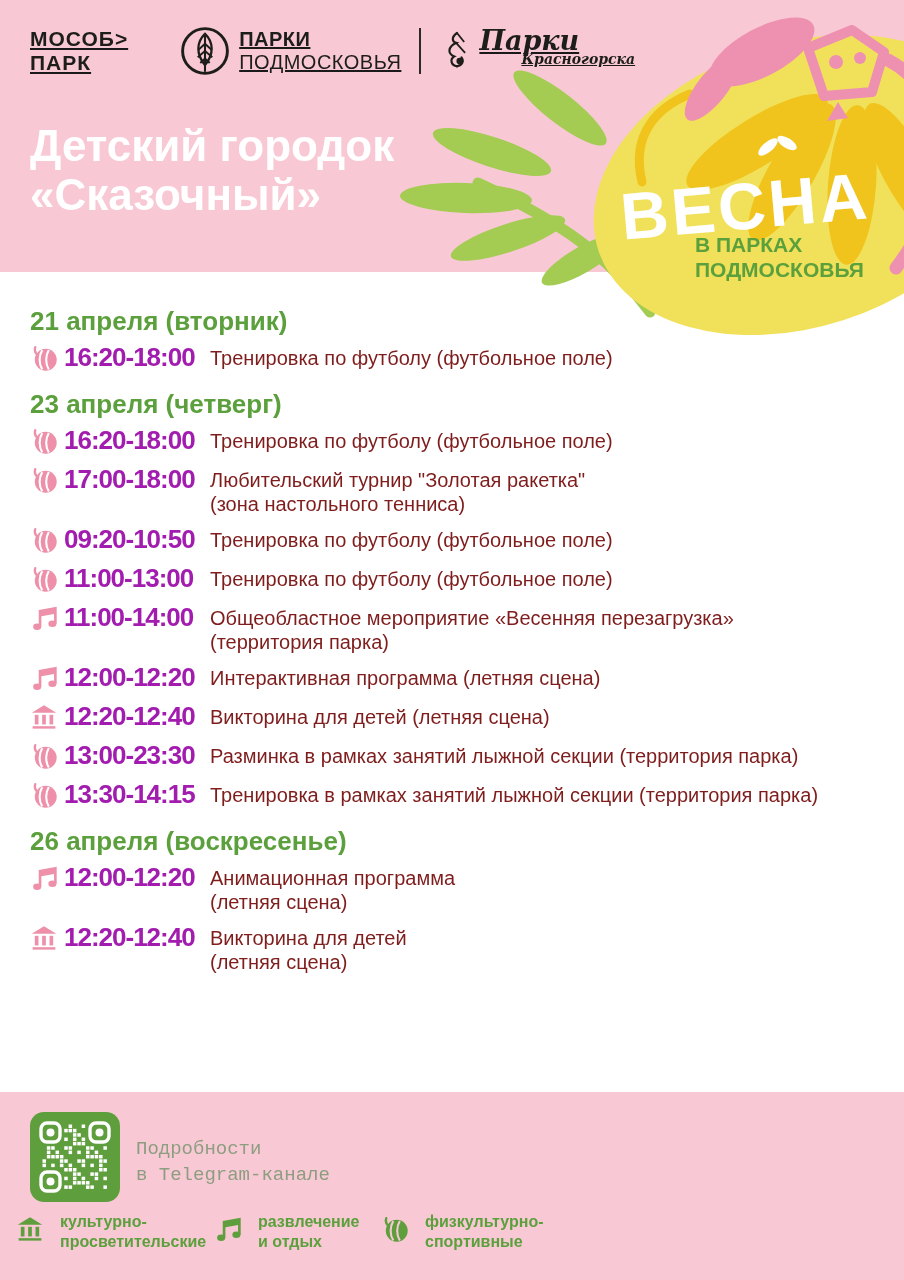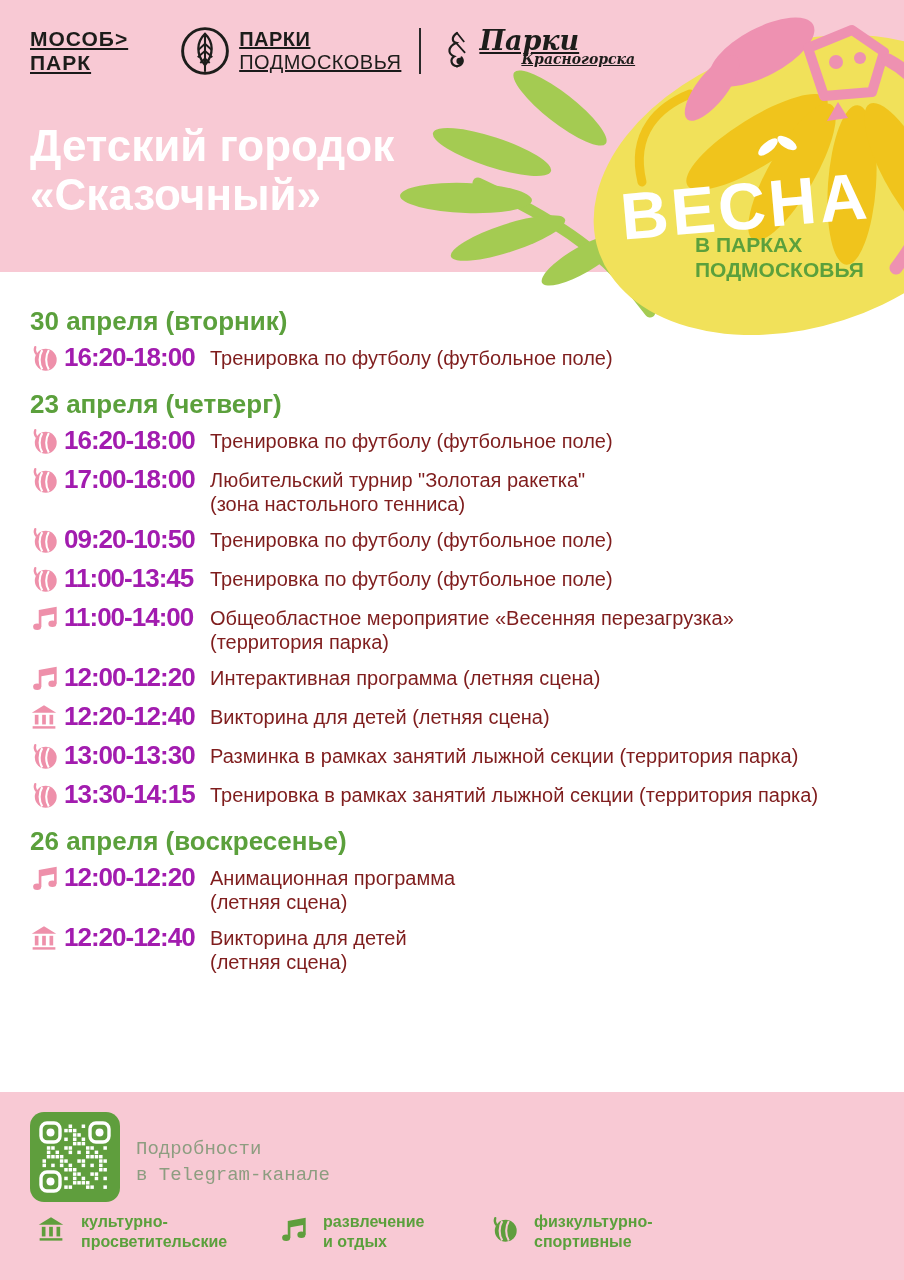--- a/index.html
+++ b/index.html
@@ -31,21 +31,21 @@
   .date{color:#5ba03c;font-size:26px;line-height:30px;font-weight:bold;margin:12px 0 2px;}
   .event{display:flex;align-items:flex-start;padding:4px 0;}
   .evt-icon{flex:none;width:28px;height:28px;margin-right:6px;margin-top:2px;color:#ee90aa;}
   .evt-icon svg{width:28px;height:28px;display:block;}
   .time{flex:none;width:146px;font-size:26px;line-height:31px;font-weight:bold;color:#a21caf;letter-spacing:-1px;}
   .desc{flex:1;font-size:20px;line-height:24px;color:#7f1d1d;padding-top:4px;}
 
   
   .qr{position:absolute;left:30px;top:1112px;width:90px;height:90px;}
   .qr-caption{position:absolute;left:136px;top:1136px;font-size:19px;line-height:26px;color:#8d9d80;font-family:Liberation Mono, monospace;}
-  .legend{position:absolute;left:37px;top:1212px;display:flex;z-index:2;gap:44px;}
+  .legend{position:absolute;left:16px;top:1212px;display:flex;z-index:2;}
   .legend-item{display:flex;align-items:flex-start;}
   .legend-item .evt-icon{color:#5f9e3d;--seam:#f8c9d4;margin-top:3px;}
   .legend-label{margin-left:10px;font-size:16px;line-height:20px;font-weight:bold;color:#5ba03c;}
   .legend-item.w1{width:198px;}
   .legend-item.w2{width:167px;}
 </style>
 </head>
 <body>
 
 <div class="page">
@@ -114,21 +114,21 @@
   </div>
 
   <div class="title">
     <div>Детский городок</div>
     <div>«Сказочный»</div>
   </div>
 
   <div class="body">
     <div>
   <section class="day">
-    <h2 class="date">30 апреля (вторник)</h2>
+    <h2 class="date">21 апреля (вторник)</h2>
     <div class="events">
   <div class="event">
     <span class="evt-icon">
   <svg viewBox="0 0 32 32">
     <path d="M6 3.5 C5 6.5 5.2 8.5 7 11" stroke="currentColor" stroke-width="2.6" fill="none" stroke-linecap="round"></path>
     <circle cx="18" cy="18" r="12.5" fill="currentColor"></circle>
     <path d="M14 7 C10 13.5 10 22.5 14 29" style="stroke:var(--seam,#fff)" stroke-width="2.4" fill="none"></path>
     <path d="M21.5 6.8 C17.5 13.5 17.5 22.5 21.5 29.2" style="stroke:var(--seam,#fff)" stroke-width="2.4" fill="none"></path>
   </svg>
 </span>
@@ -186,21 +186,21 @@
 
   <div class="event">
     <span class="evt-icon">
   <svg viewBox="0 0 32 32">
     <path d="M6 3.5 C5 6.5 5.2 8.5 7 11" stroke="currentColor" stroke-width="2.6" fill="none" stroke-linecap="round"></path>
     <circle cx="18" cy="18" r="12.5" fill="currentColor"></circle>
     <path d="M14 7 C10 13.5 10 22.5 14 29" style="stroke:var(--seam,#fff)" stroke-width="2.4" fill="none"></path>
     <path d="M21.5 6.8 C17.5 13.5 17.5 22.5 21.5 29.2" style="stroke:var(--seam,#fff)" stroke-width="2.4" fill="none"></path>
   </svg>
 </span>
-    <span class="time">11:00-13:45</span>
+    <span class="time">11:00-13:00</span>
     <span class="desc">Тренировка по футболу (футбольное поле)</span>
   </div>
 
   <div class="event">
     <span class="evt-icon">
   <svg viewBox="0 0 32 32">
     <path d="M11.5 26 V8.2 L29 5 V22.6" stroke="currentColor" stroke-width="3" fill="none"></path>
     <path d="M11.5 8.2 L29 5 V11.2 L11.5 14.4 Z" fill="currentColor"></path>
     <ellipse cx="8.2" cy="26" rx="4.6" ry="3.8" fill="currentColor"></ellipse>
     <ellipse cx="25.6" cy="22.6" rx="4.6" ry="3.8" fill="currentColor"></ellipse>
@@ -239,21 +239,21 @@
 
   <div class="event">
     <span class="evt-icon">
   <svg viewBox="0 0 32 32">
     <path d="M6 3.5 C5 6.5 5.2 8.5 7 11" stroke="currentColor" stroke-width="2.6" fill="none" stroke-linecap="round"></path>
     <circle cx="18" cy="18" r="12.5" fill="currentColor"></circle>
     <path d="M14 7 C10 13.5 10 22.5 14 29" style="stroke:var(--seam,#fff)" stroke-width="2.4" fill="none"></path>
     <path d="M21.5 6.8 C17.5 13.5 17.5 22.5 21.5 29.2" style="stroke:var(--seam,#fff)" stroke-width="2.4" fill="none"></path>
   </svg>
 </span>
-    <span class="time">13:00-13:30</span>
+    <span class="time">13:00-23:30</span>
     <span class="desc">Разминка в рамках занятий лыжной секции (территория парка)</span>
   </div>
 
   <div class="event">
     <span class="evt-icon">
   <svg viewBox="0 0 32 32">
     <path d="M6 3.5 C5 6.5 5.2 8.5 7 11" stroke="currentColor" stroke-width="2.6" fill="none" stroke-linecap="round"></path>
     <circle cx="18" cy="18" r="12.5" fill="currentColor"></circle>
     <path d="M14 7 C10 13.5 10 22.5 14 29" style="stroke:var(--seam,#fff)" stroke-width="2.4" fill="none"></path>
     <path d="M21.5 6.8 C17.5 13.5 17.5 22.5 21.5 29.2" style="stroke:var(--seam,#fff)" stroke-width="2.4" fill="none"></path>

